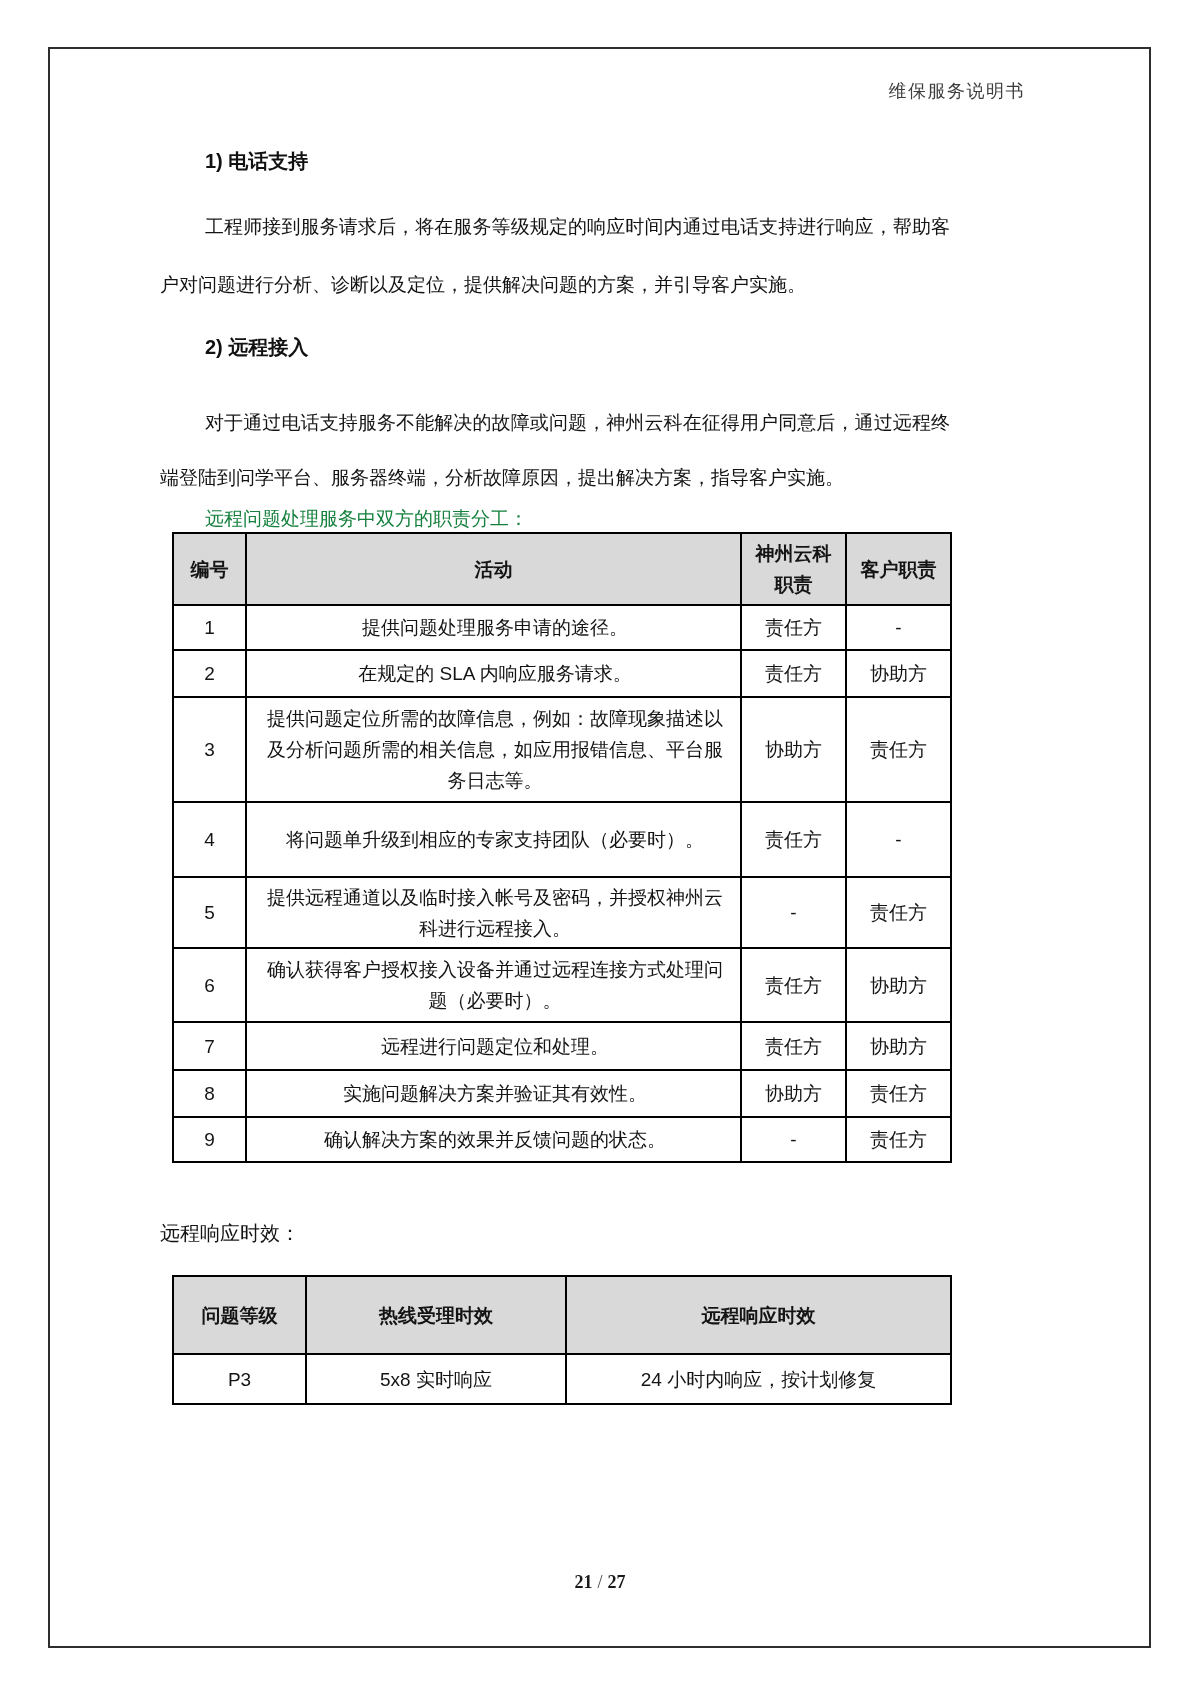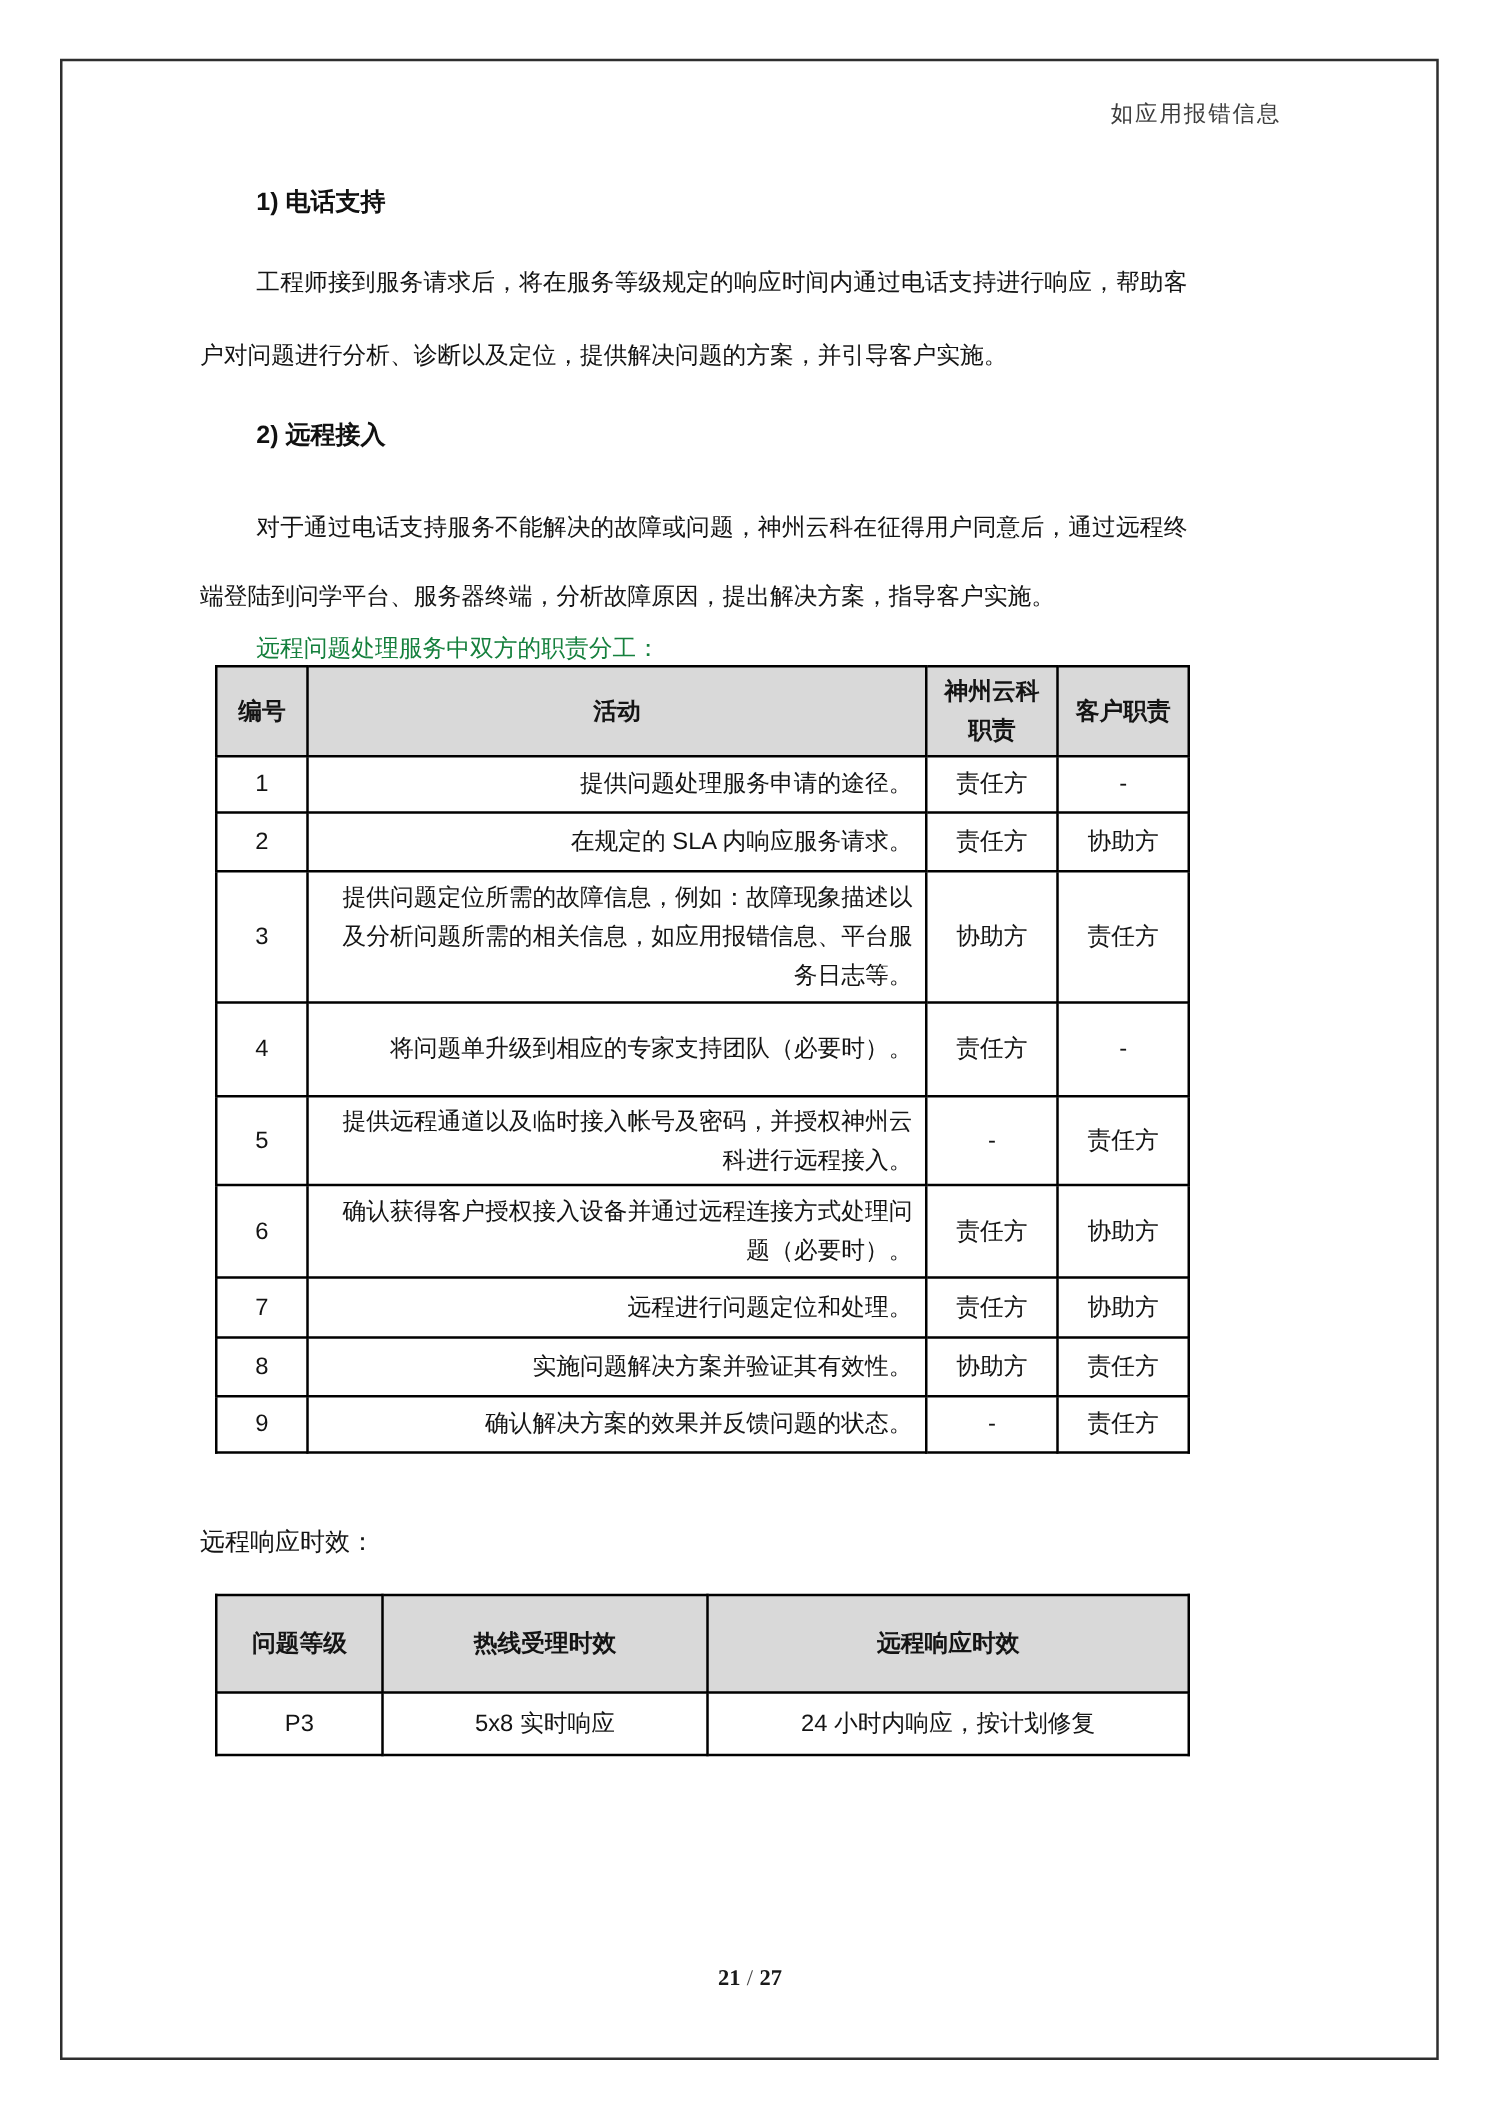--- a/index.html
+++ b/index.html
@@ -76,21 +76,21 @@
     line-height: 31px;
     box-sizing: border-box;
   }
   .doc-table th {
     background: #d9d9d9;
     font-weight: bold;
     text-align: center;
   }
   .doc-table td { text-align: center; }
   .doc-table td.c-activity {
-    text-align: right;
+    text-align: center;
     padding-left: 13px;
     padding-right: 10px;
   }
   .t1 tr.hrow  { height: 72px; }
   .t1 tr.r1 { height: 45px; }
   .t1 tr.r2 { height: 47px; }
   .t1 tr.r3 { height: 105px; }
   .t1 tr.r4 { height: 75px; }
   .t1 tr.r5 { height: 71px; }
   .t1 tr.r6 { height: 74px; }
@@ -115,21 +115,21 @@
     color: #1a1a1a;
   }
   .footer .num { font-weight: bold; text-align: center; }
   .footer .sep { font-weight: normal; color: #444444; padding: 0 5px; }
 </style>
 </head>
 <body>
 
 <div class="page-border"></div>
 
-<div class="doc-header">如应用报错信息</div>
+<div class="doc-header">维保服务说明书</div>
 
 <div class="sec-heading s1">1) 电话支持</div>
 <p class="para p1">工程师接到服务请求后，将在服务等级规定的响应时间内通过电话支持进行响应，帮助客户对问题进行分析、诊断以及定位，提供解决问题的方案，并引导客户实施。</p>
 
 <div class="sec-heading s2">2) 远程接入</div>
 <p class="para p2">对于通过电话支持服务不能解决的故障或问题，神州云科在征得用户同意后，通过远程终端登陆到问学平台、服务器终端，分析故障原因，提出解决方案，指导客户实施。</p>
 
 <div class="table-intro">远程问题处理服务中双方的职责分工：</div>
 
 <table class="doc-table t1">

